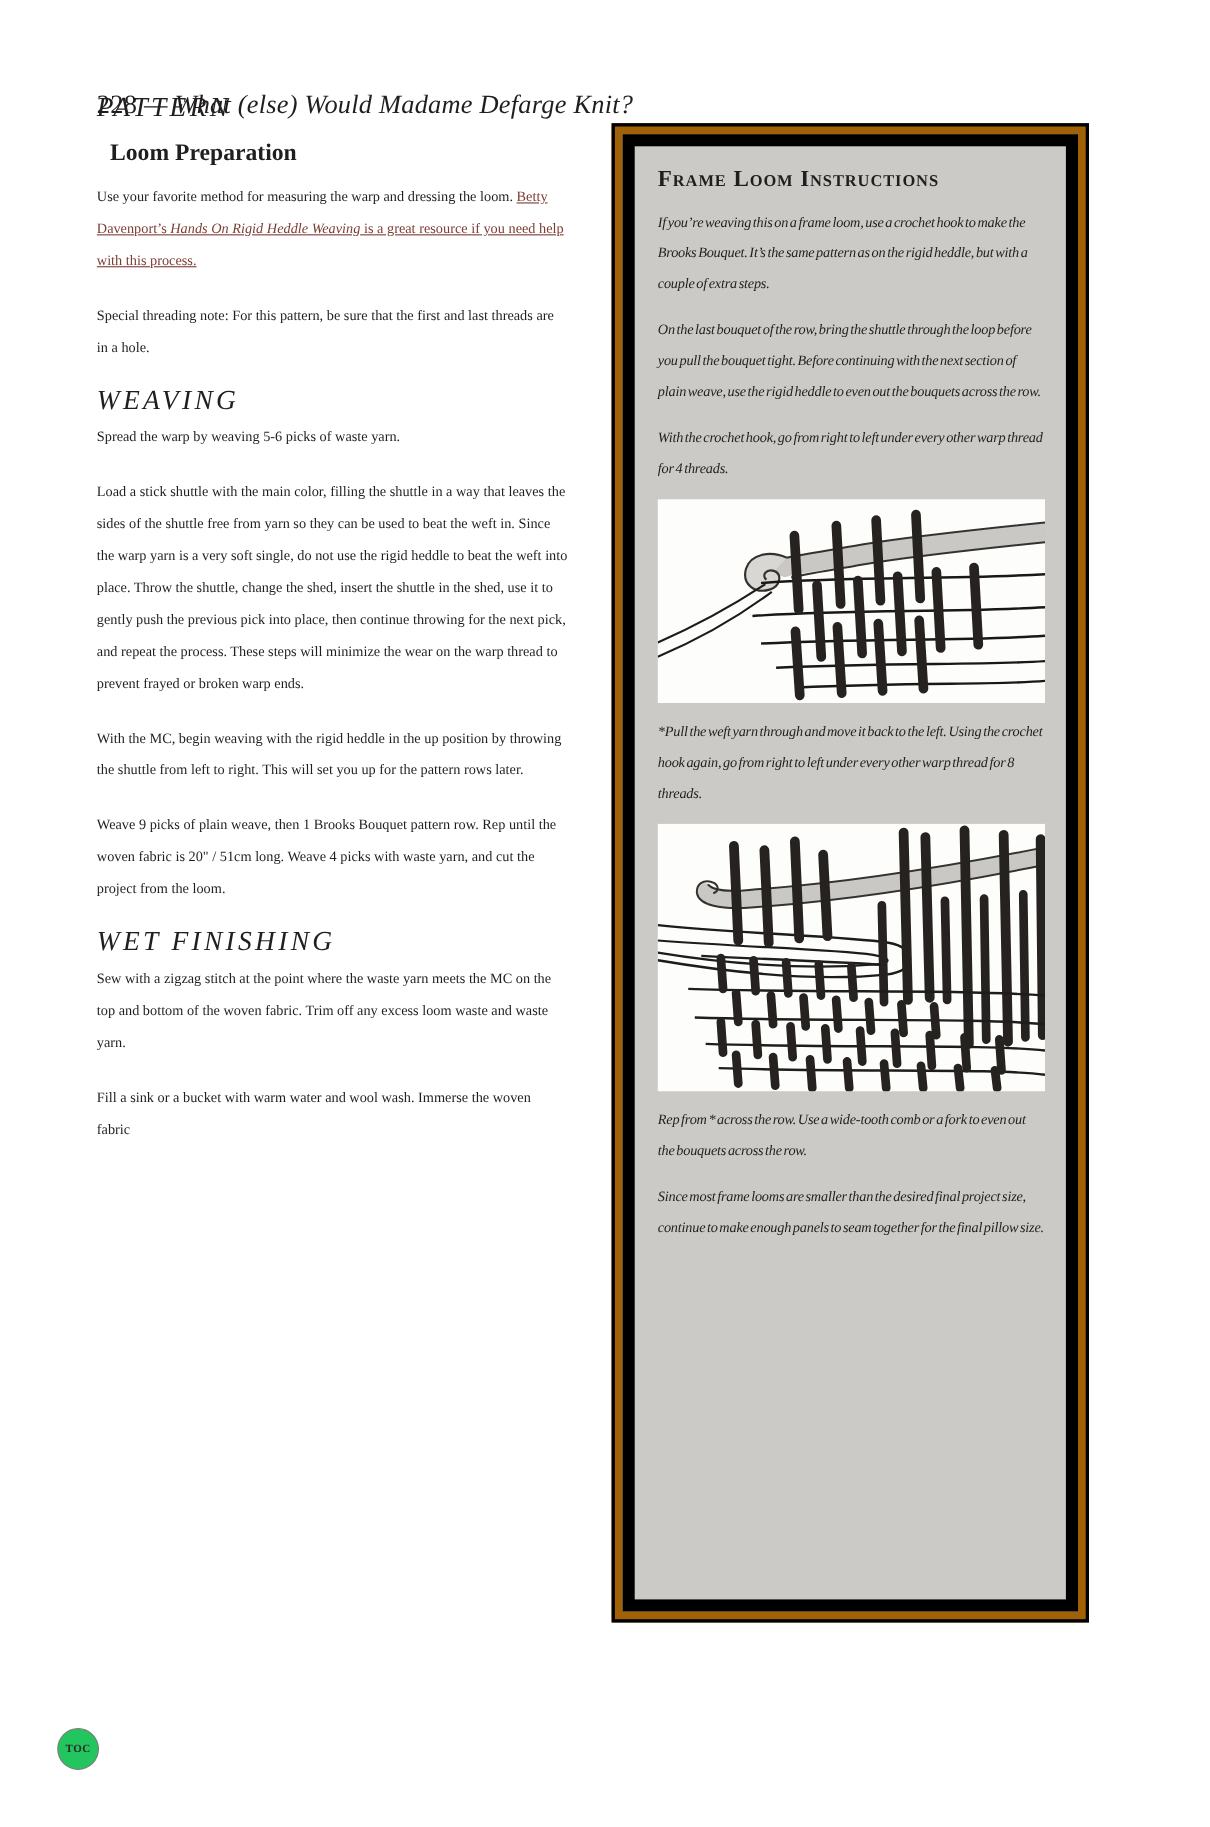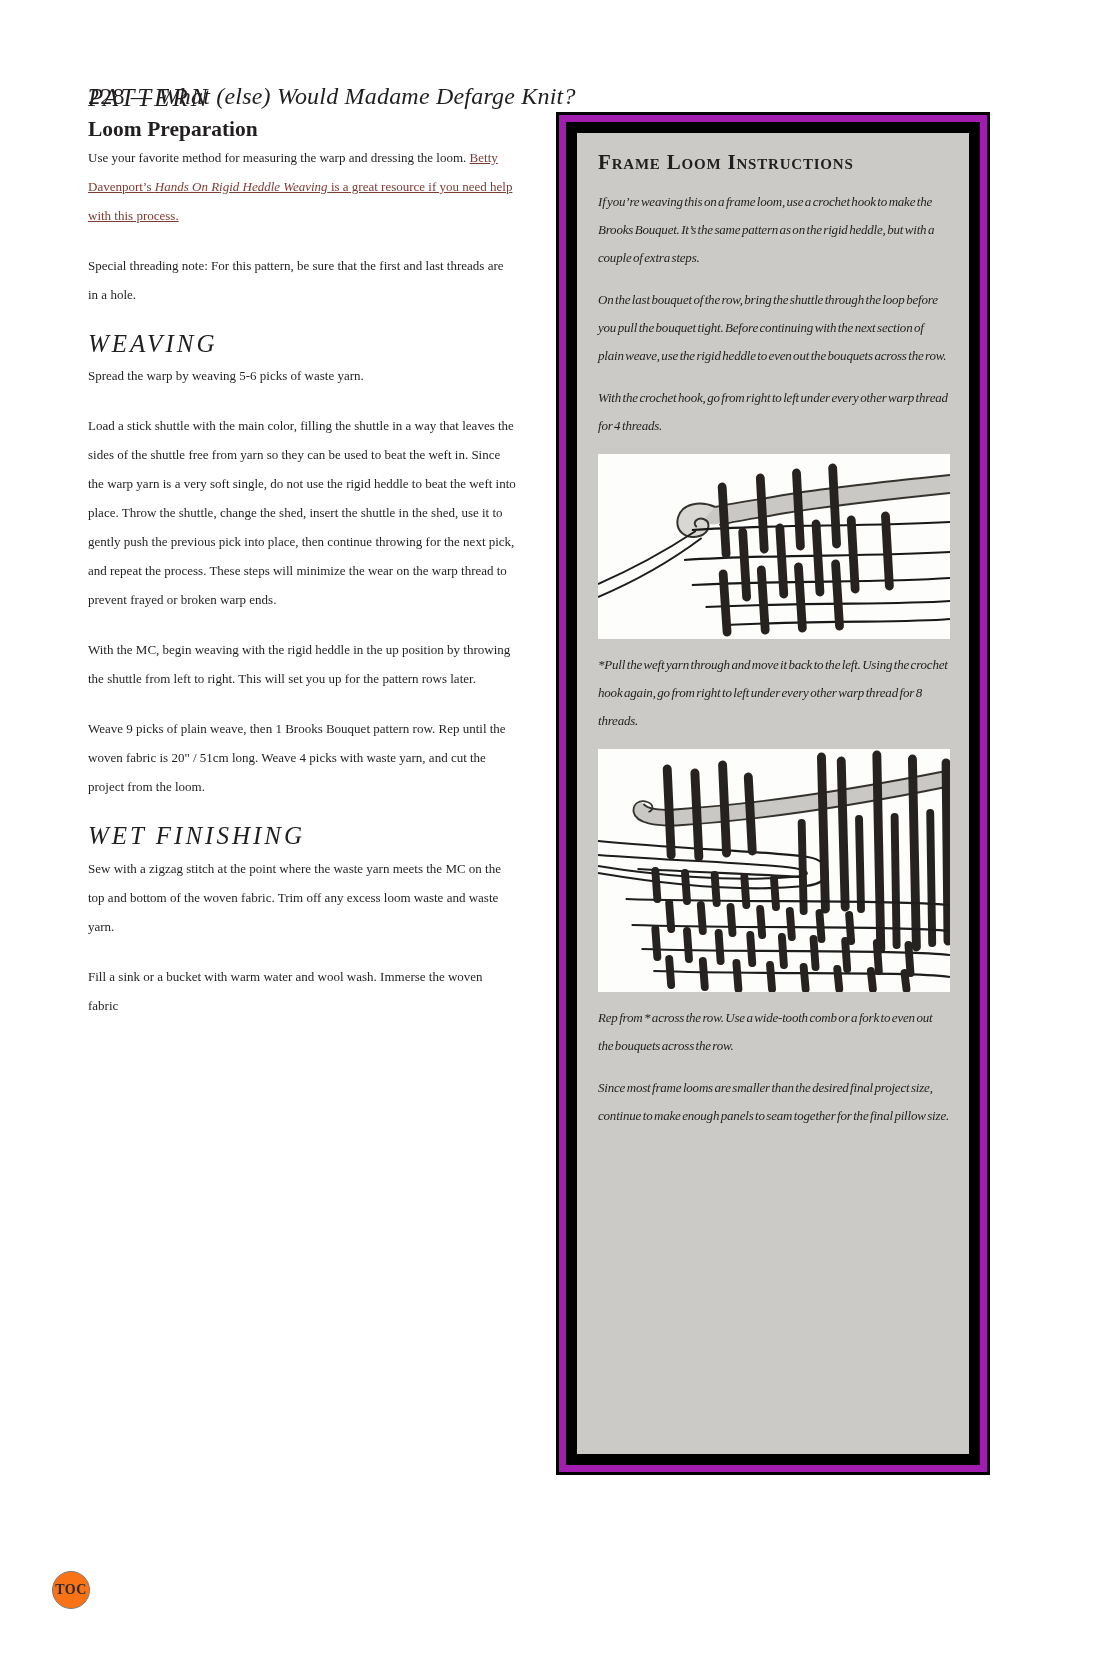--- a/index.html
+++ b/index.html
@@ -23,39 +23,39 @@
   .left-col {
     position: absolute; left: 88px; top: 84px; width: 428px;
   }
   .section-heading {
     font-style: italic; font-weight: normal;
     font-size: 25px; letter-spacing: 3px;
     margin: 0 0 3px 0; line-height: 1.15;
   }
   .section-heading.spaced { margin-top: 13px; }
   .sub-heading {
-    font-weight: bold; font-size: 21.5px; margin: 0; line-height: 1.25;
+    font-weight: bold; font-size: 21.5px; margin: 12px; line-height: 1.25;
   }
   .left-col p {
     font-size: 13px; line-height: 29px;
     margin: 0 0 21px 0;
   }
   .left-col p.tight-top { margin-top: 0; }
   a.ref-link {
     color: #7d3c33; text-decoration: underline;
     text-decoration-color: #7d3c33; cursor: pointer;
   }
   a.ref-link .booktitle { font-style: italic; }
 
   .sidebar-box {
     position: absolute; left: 556px; top: 112px;
     width: 434px; height: 1363px;
     border: 3px solid #000000;
     padding: 7px; box-sizing: border-box;
-    background: #a21caf;
+    background: #a16207;
   }
   .sidebar-inner {
     border: 11px solid #000000;
     background: #cbcac6;
     width: 100%; height: 100%;
     box-sizing: border-box;
     padding: 17px 20px 16px 21px;
     overflow: hidden;
   }
   .sidebar-title {
@@ -73,25 +73,25 @@
   .illustration {
     display: block;
     background: #fdfdfb;
     margin: 3px 0 12px 0;
   }
 
   .toc-button {
     position: absolute; left: 52px; top: 1571px;
     width: 38px; height: 38px;
     border-radius: 50%;
-    background: #f97316;
+    background: #22c55e;
     border: 1.5px solid #7c7c79;
     box-sizing: border-box;
     display: flex; align-items: center; justify-content: center;
-    font-size: 14px; font-weight: bold; letter-spacing: 0.5px;
+    font-size: 10px; font-weight: bold; letter-spacing: 0.5px;
     color: #2b2a2a; cursor: pointer;
     font-variant: small-caps;
   }
 </style>
 </head>
 <body>
 
 <div class="page-header">
   <span class="pgnum">228</span><span class="title"> — </span><span class="title">What (else) Would Madame Defarge Knit?</span>
 </div>

